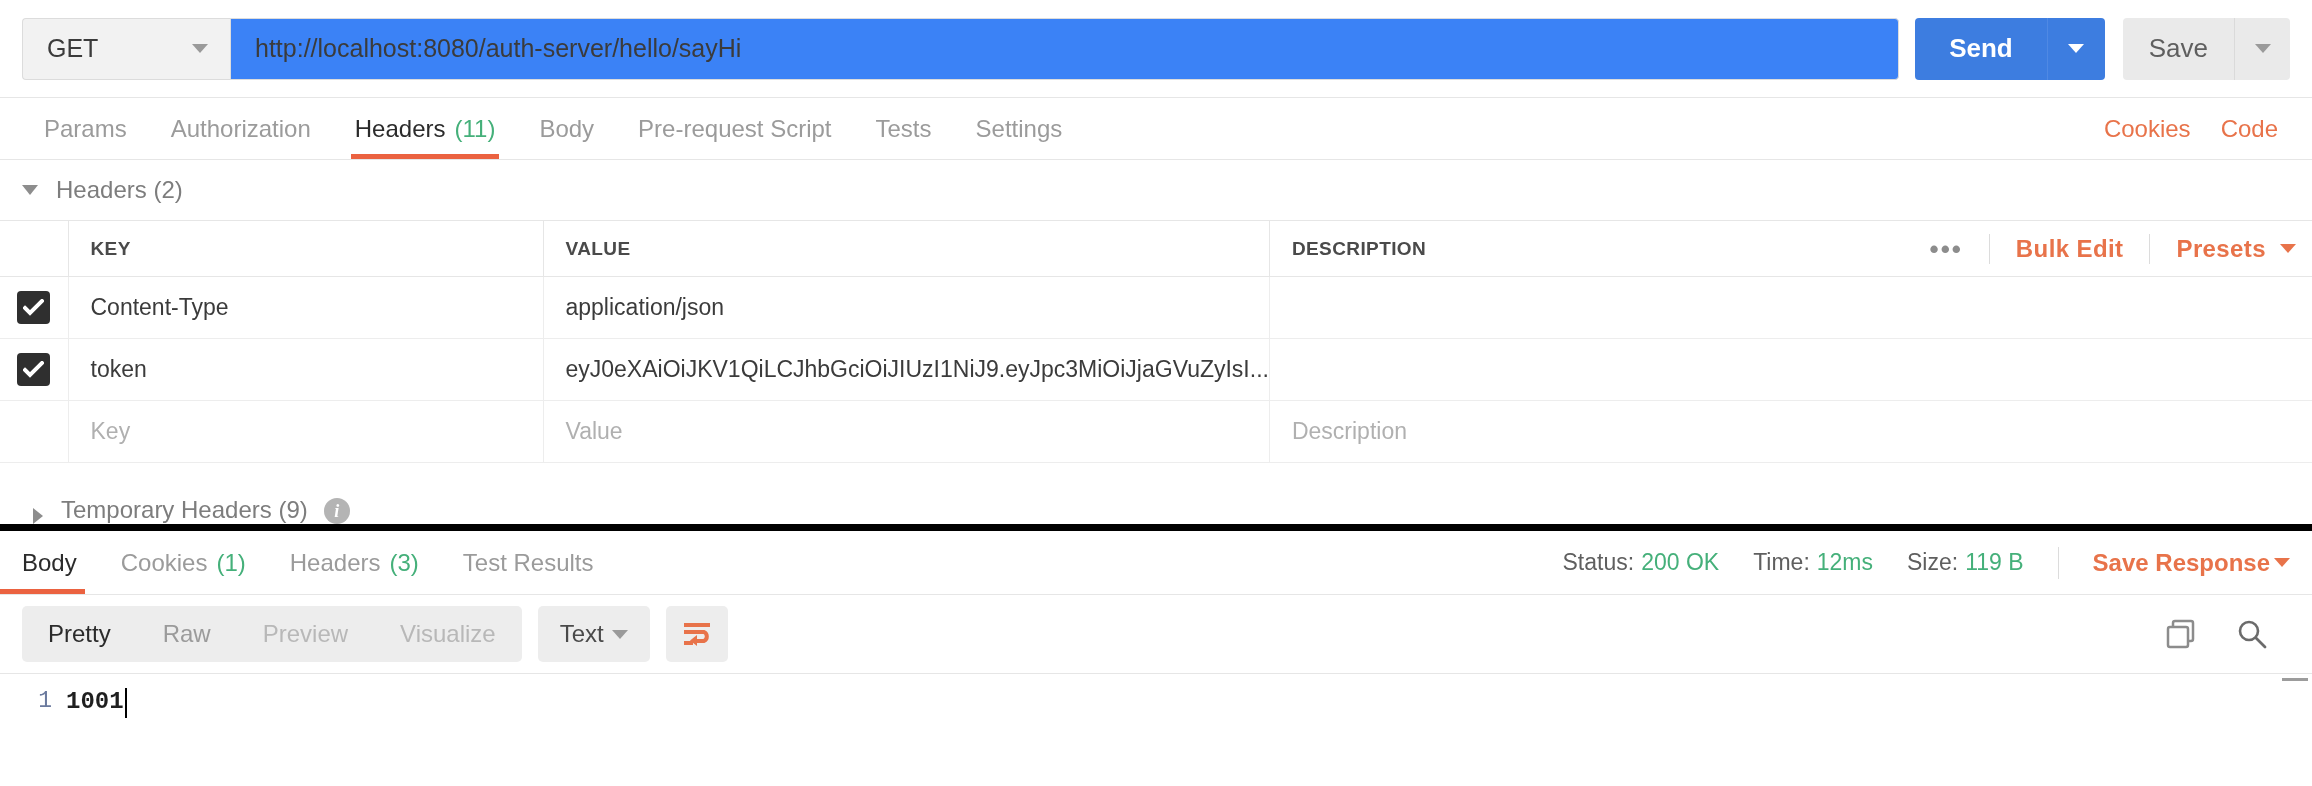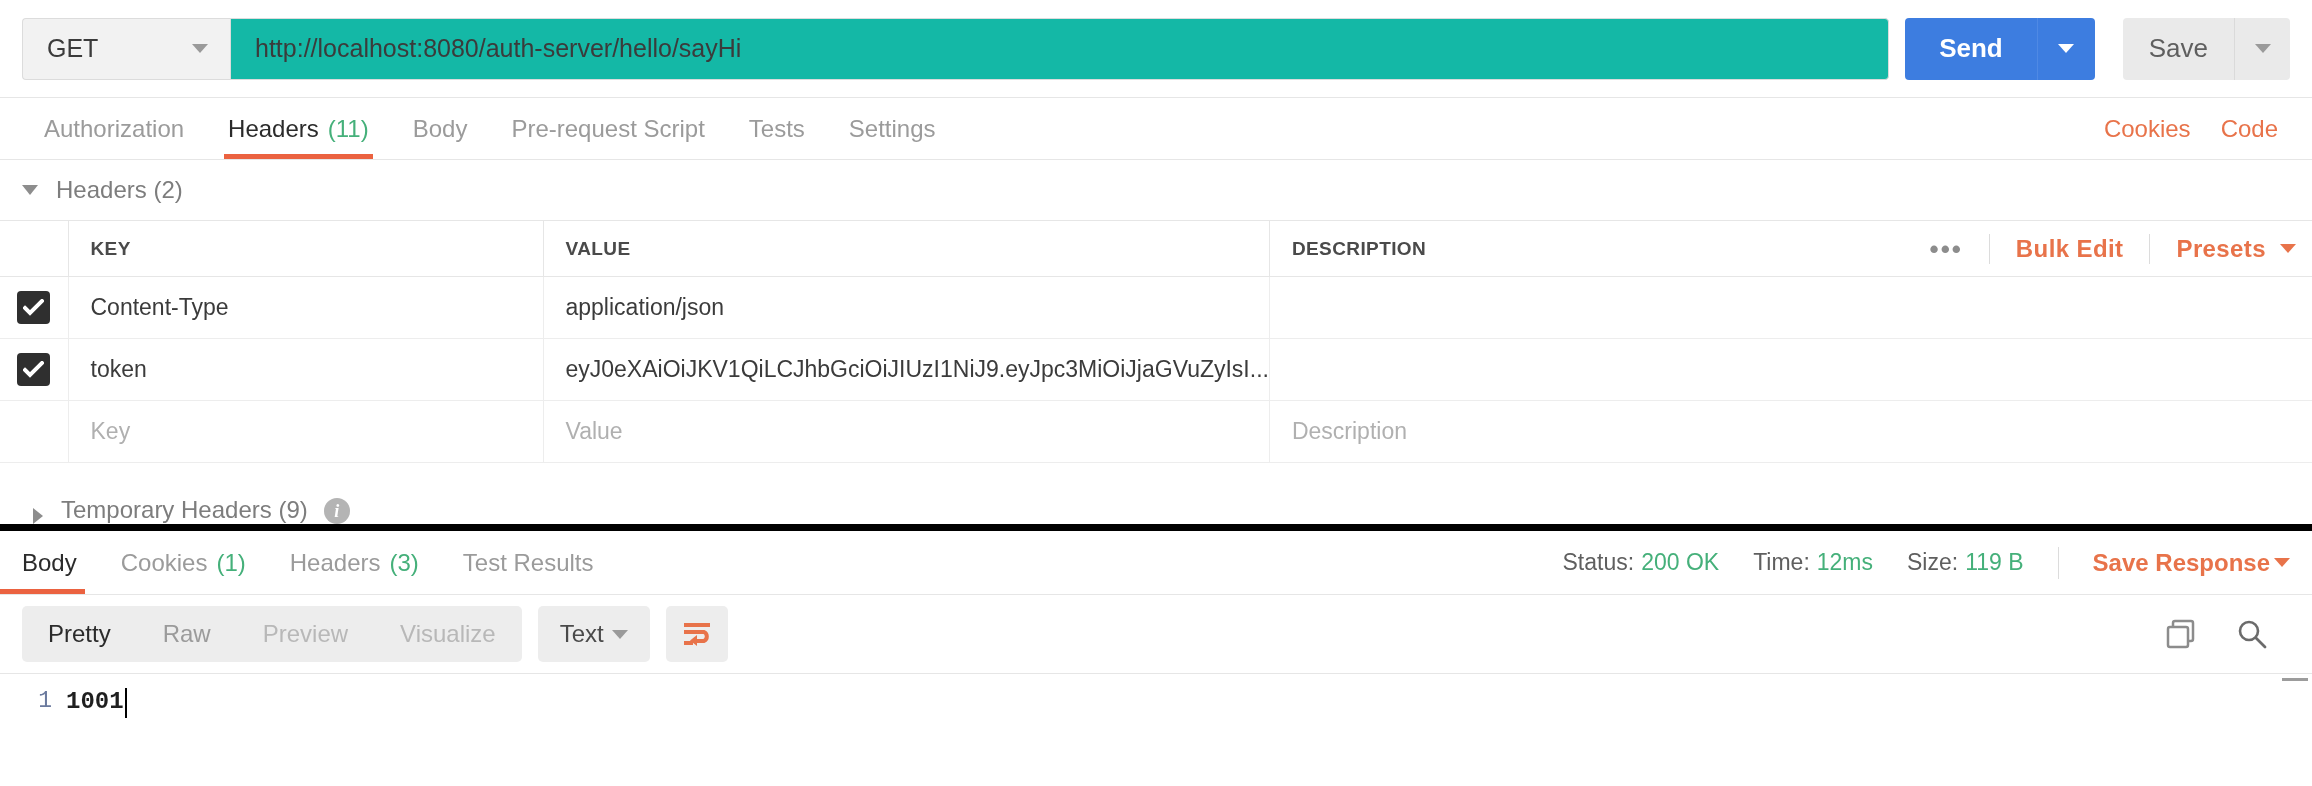--- a/index.html
+++ b/index.html
@@ -42,21 +42,21 @@
   .caret-dn {
     width: 0; height: 0;
     border-left: 8px solid transparent;
     border-right: 8px solid transparent;
     border-top: 9px solid #9a9a9a;
     display: inline-block;
   }
   .url-input {
     flex: 1;
     height: 62px;
-    background: #14b8a6;
+    background: #3b82f6;
     border: 1px solid #dcdcdc;
     border-top-right-radius: 4px;
     border-bottom-right-radius: 4px;
     display: flex;
     align-items: center;
     padding: 0 24px;
     font-size: 25px;
     color: #3b3b3b;
     overflow: hidden;
     white-space: nowrap;
@@ -105,21 +105,20 @@
     color: #5f5f5f;
     height: 62px;
     display: flex;
     align-items: center;
     justify-content: center;
     font-size: 26px;
     padding: 0 26px;
     border-top-left-radius: 4px;
     border-bottom-left-radius: 4px;
     cursor: pointer;
-    margin-left: 10px;
   }
   .save-caret {
     background: #eaeaea;
     height: 62px;
     width: 56px;
     display: flex;
     align-items: center;
     justify-content: center;
     border-left: 1px solid #dadada;
     border-top-right-radius: 4px;
@@ -437,20 +436,23 @@
   </div>
   <div class="save-group">
     <div class="save-btn">Save</div>
     <div class="save-caret">
       <span class="caret-dn"></span>
     </div>
   </div>
 </div>
 
 <div class="req-tabs">
+  <div class="req-tab">
+    <span>Params</span>
+  </div>
   <div class="req-tab">
     <span>Authorization</span>
   </div>
   <div class="req-tab active">
     <span>Headers</span>
     <span class="count">(11)</span>
   </div>
   <div class="req-tab">
     <span>Body</span>
   </div>

